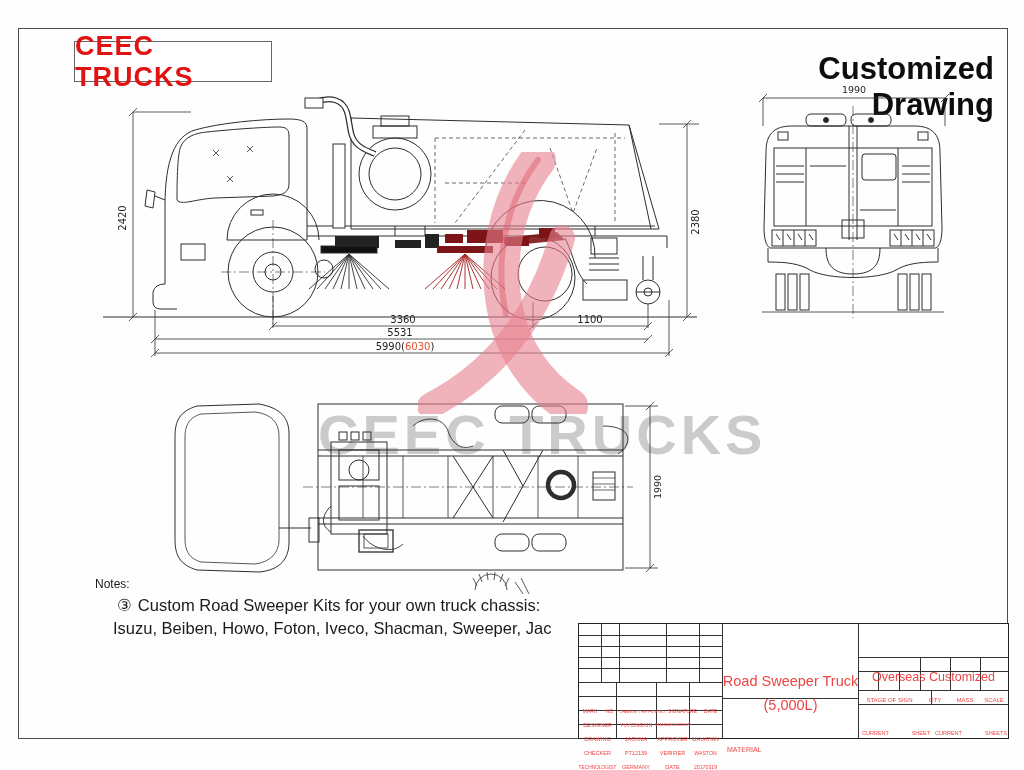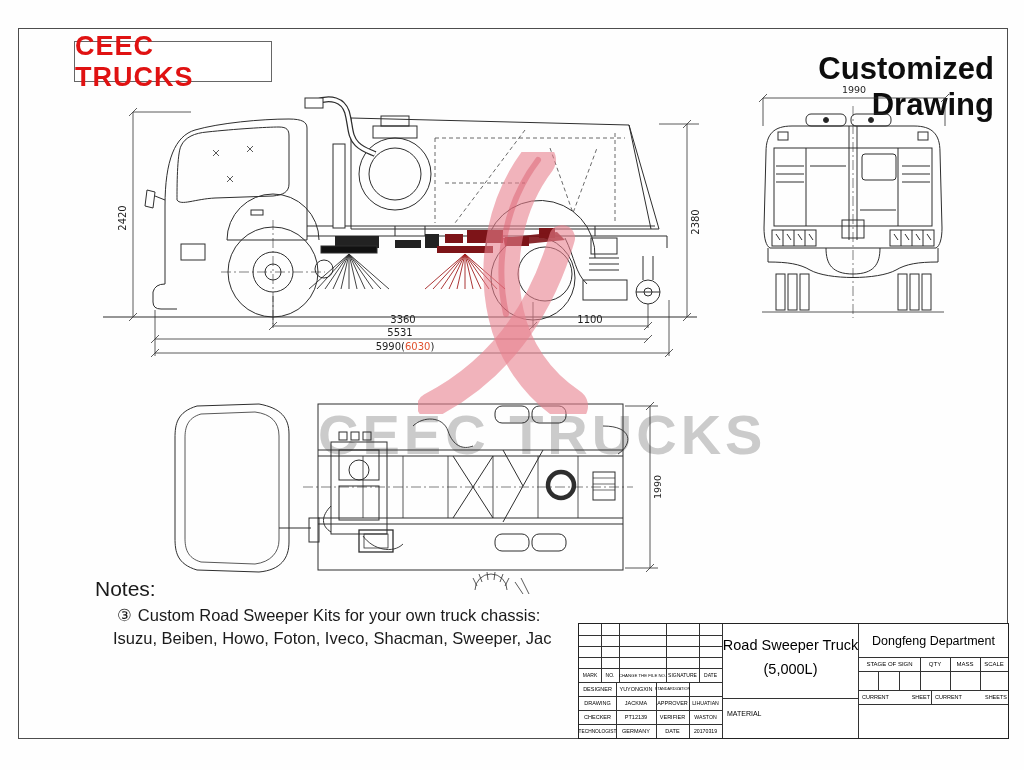--- a/index.html
+++ b/index.html
@@ -11,29 +11,29 @@
             display:flex;align-items:center;justify-content:center;}
   #brandbox span{font-size:27px;font-weight:bold;letter-spacing:1px;color:#e01212;}
   #pagetitle{left:758px;top:44px;width:236px;text-align:right;font-size:31px;font-weight:bold;color:#0d0d0d;margin-top:7px;}
   
   #wm-text{left:318px;top:402px;width:420px;font-size:56px;font-weight:bold;letter-spacing:4px;
            color:#bfbfbf;opacity:.8;z-index:1;white-space:nowrap;}
   .draw{z-index:2;}
   #wm-logo{z-index:3;pointer-events:none;}
   
   #notes{left:95px;top:577px;width:450px;z-index:2;}
-  #notes .nt{font-size:21px;margin-bottom:3px;}
+  #notes .nt{font-size:12px;margin-bottom:3px;}
   #notes .line{font-size:16.5px;line-height:22.5px;margin-left:22px;white-space:nowrap;}
   #notes .line .num{margin-right:6px;}
   #notes .chassis{font-size:16.5px;line-height:22.5px;margin-left:18px;white-space:nowrap;}
   
   #tb{left:578px;top:623px;width:429px;height:114px;border:1.2px solid #222;background:#fff;z-index:4;box-sizing:content-box;}
   .ln{position:absolute;background:#333;}
   .cell{position:absolute;display:flex;align-items:center;justify-content:center;
-        white-space:nowrap;overflow:visible;color:#000000;}
+        white-space:nowrap;overflow:visible;color:#ef4444;margin-top:36px;}
   .cl{justify-content:flex-start;padding-left:2px;}
   .cr{justify-content:flex-end;padding-right:2px;}
   svg text{font-family:"DejaVu Sans","Liberation Sans",sans-serif;fill:#1e1e1e;}
   .dim{font-size:10px;}
   .dimS{font-size:9.5px;}
 </style>
 </head>
 <body>
 
 <div id="page">
@@ -315,21 +315,21 @@
 
     <div class="cell" style="left:0;top:100px;width:37px;height:14px;font-size:4.8px">TECHNOLOGIST</div>
     <div class="cell" style="left:37px;top:100px;width:40px;height:14px;font-size:5.5px">GERMANY</div>
     <div class="cell" style="left:77px;top:100px;width:33px;height:14px;font-size:5.5px">DATE</div>
     <div class="cell" style="left:110px;top:100px;width:33px;height:14px;font-size:5.2px">20170319</div>
 
     <div class="cell" style="left:144px;top:10px;width:135px;height:22px;font-size:14.5px">Road Sweeper Truck</div>
     <div class="cell" style="left:144px;top:34px;width:135px;height:22px;font-size:14.5px">(5,000L)</div>
     <div class="cell cl" style="left:146px;top:84px;width:60px;height:10px;font-size:7px">MATERIAL</div>
 
-    <div class="cell" style="left:280px;top:0;width:149px;height:33px;font-size:12.5px">Dongfeng Department</div>
+    <div class="cell" style="left:280px;top:0;width:149px;height:33px;font-size:12.5px">Overseas Customized</div>
     <div class="cell" style="left:280px;top:33px;width:61px;height:14px;font-size:6px">STAGE OF SIGN</div>
     <div class="cell" style="left:341px;top:33px;width:30px;height:14px;font-size:6px">QTY</div>
     <div class="cell" style="left:371px;top:33px;width:30px;height:14px;font-size:6px">MASS</div>
     <div class="cell" style="left:401px;top:33px;width:28px;height:14px;font-size:6px">SCALE</div>
     <div class="cell cl" style="left:281px;top:66px;width:40px;height:14px;font-size:5.5px">CURRENT</div>
     <div class="cell cr" style="left:322px;top:66px;width:29px;height:14px;font-size:5.5px">SHEET</div>
     <div class="cell cl" style="left:354px;top:66px;width:40px;height:14px;font-size:5.5px">CURRENT</div>
     <div class="cell cr" style="left:396px;top:66px;width:32px;height:14px;font-size:5.5px">SHEETS</div>
   </div>
 </div>

